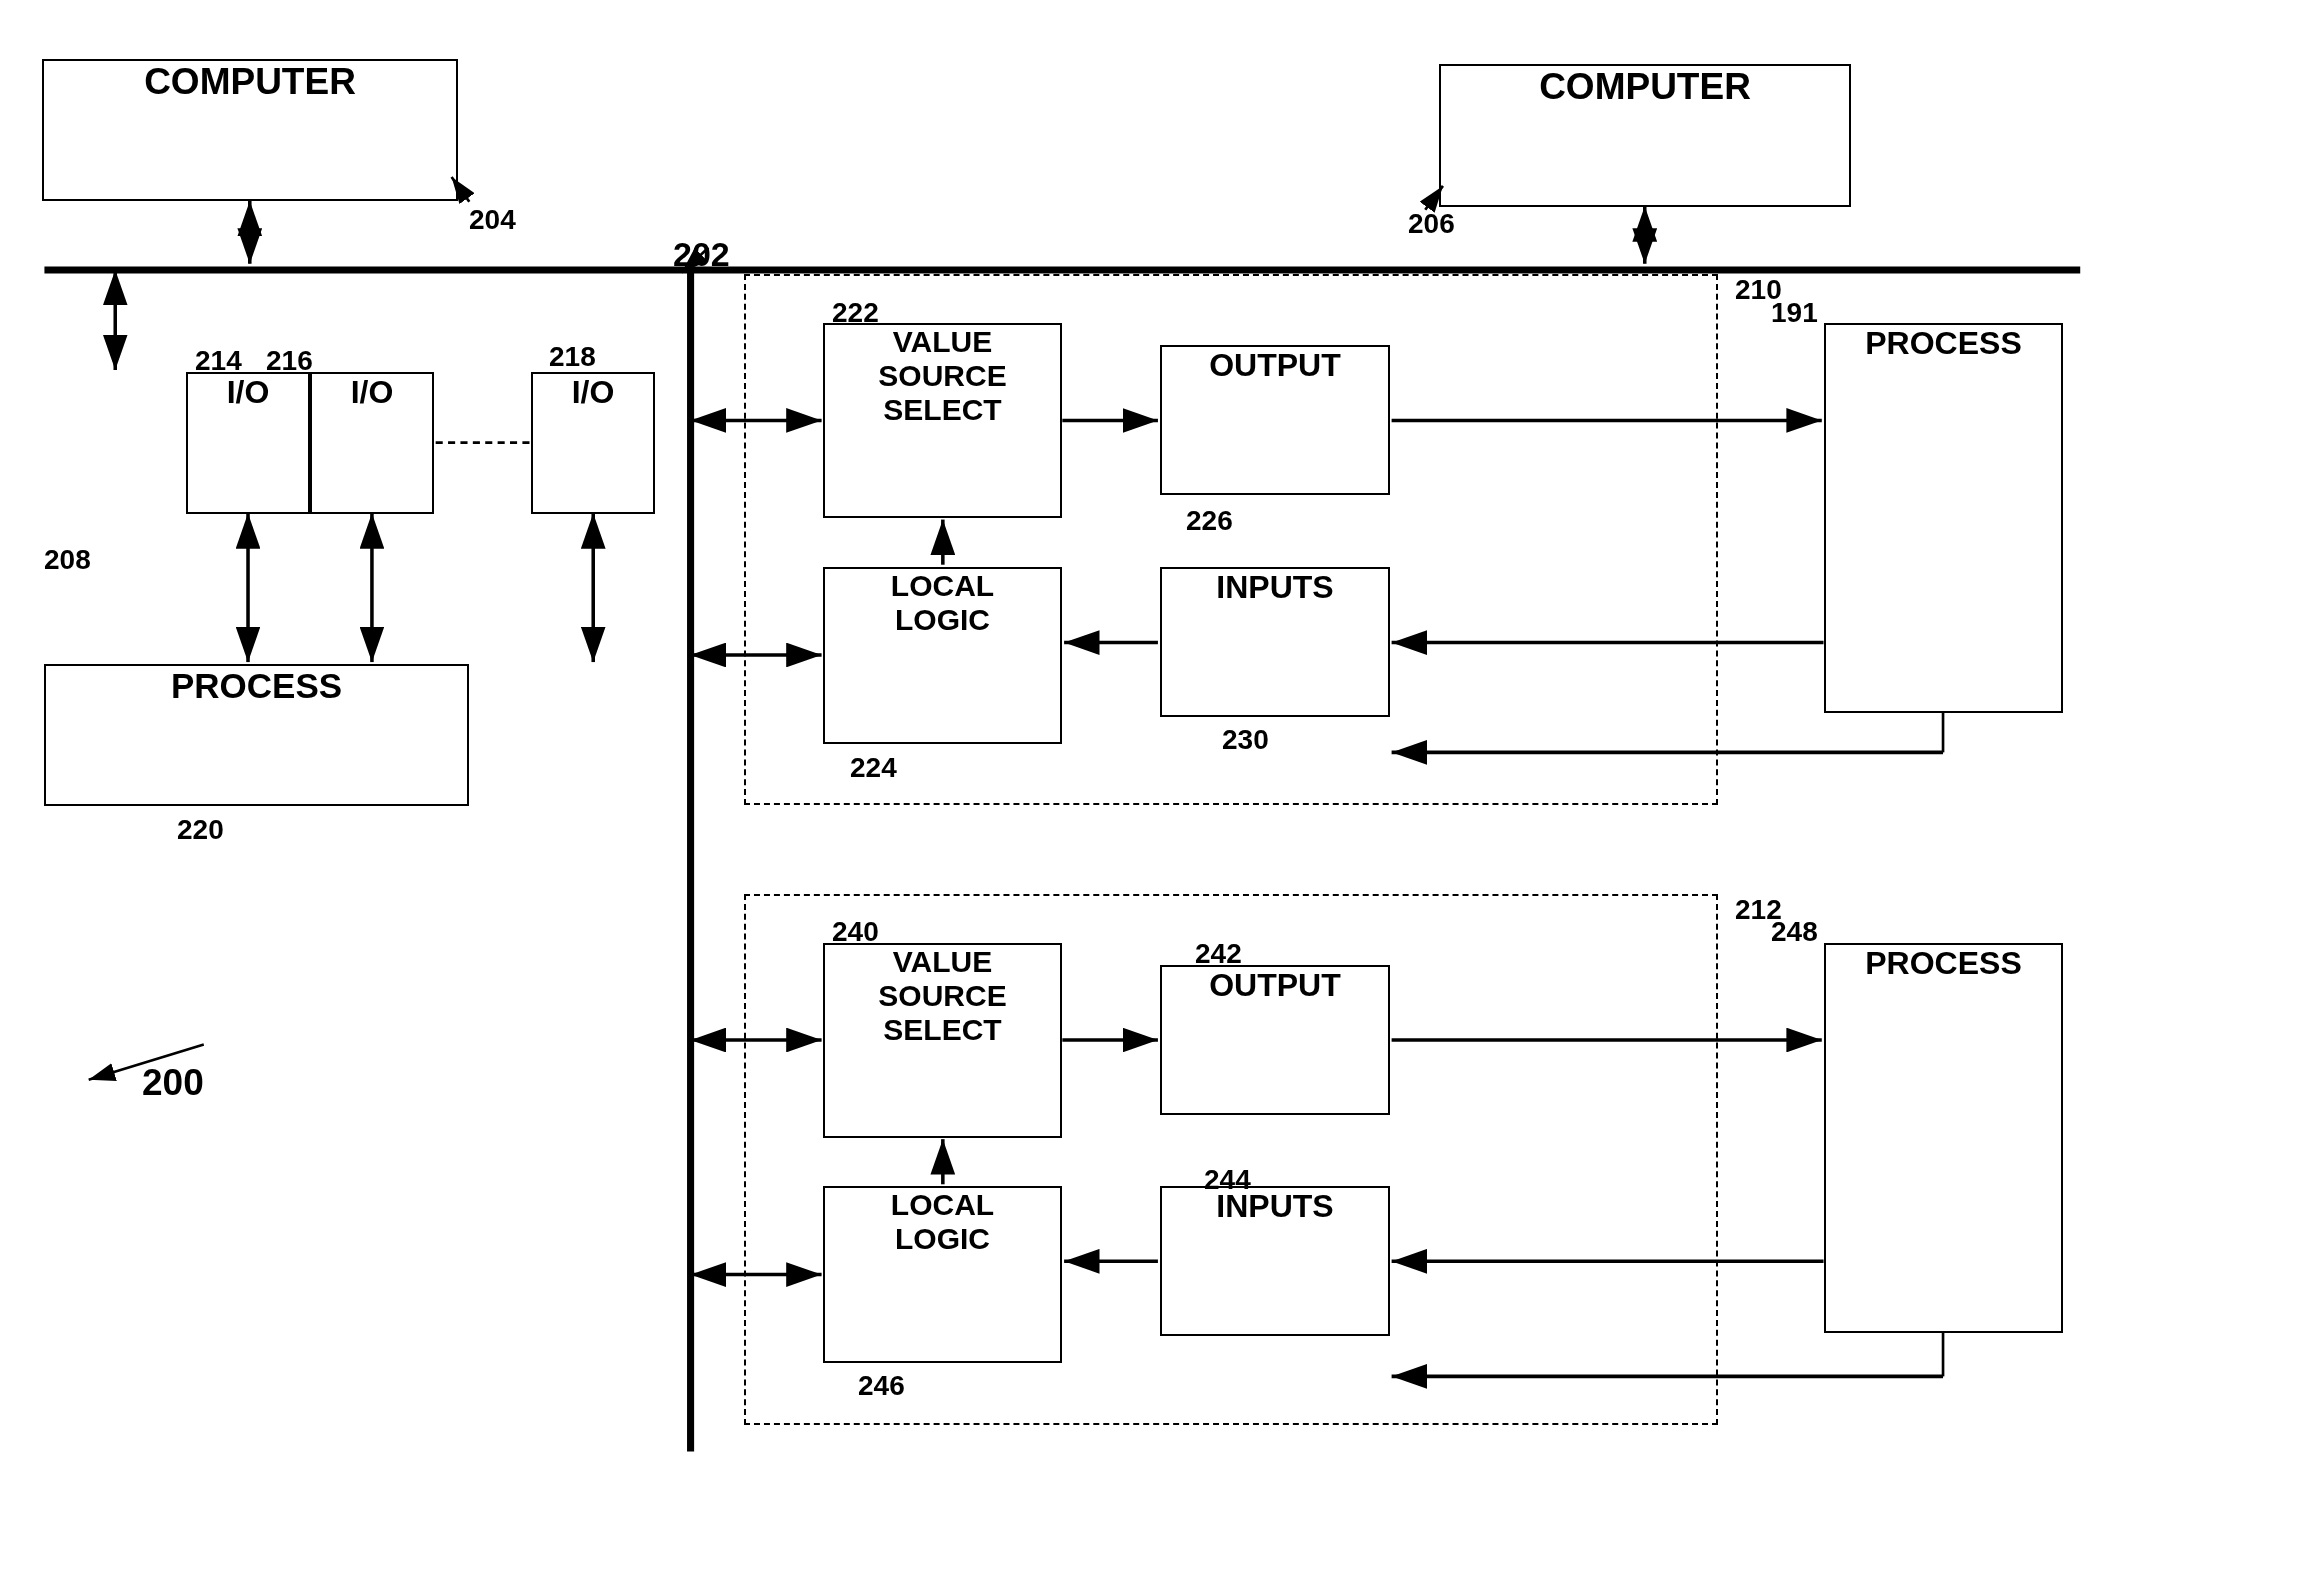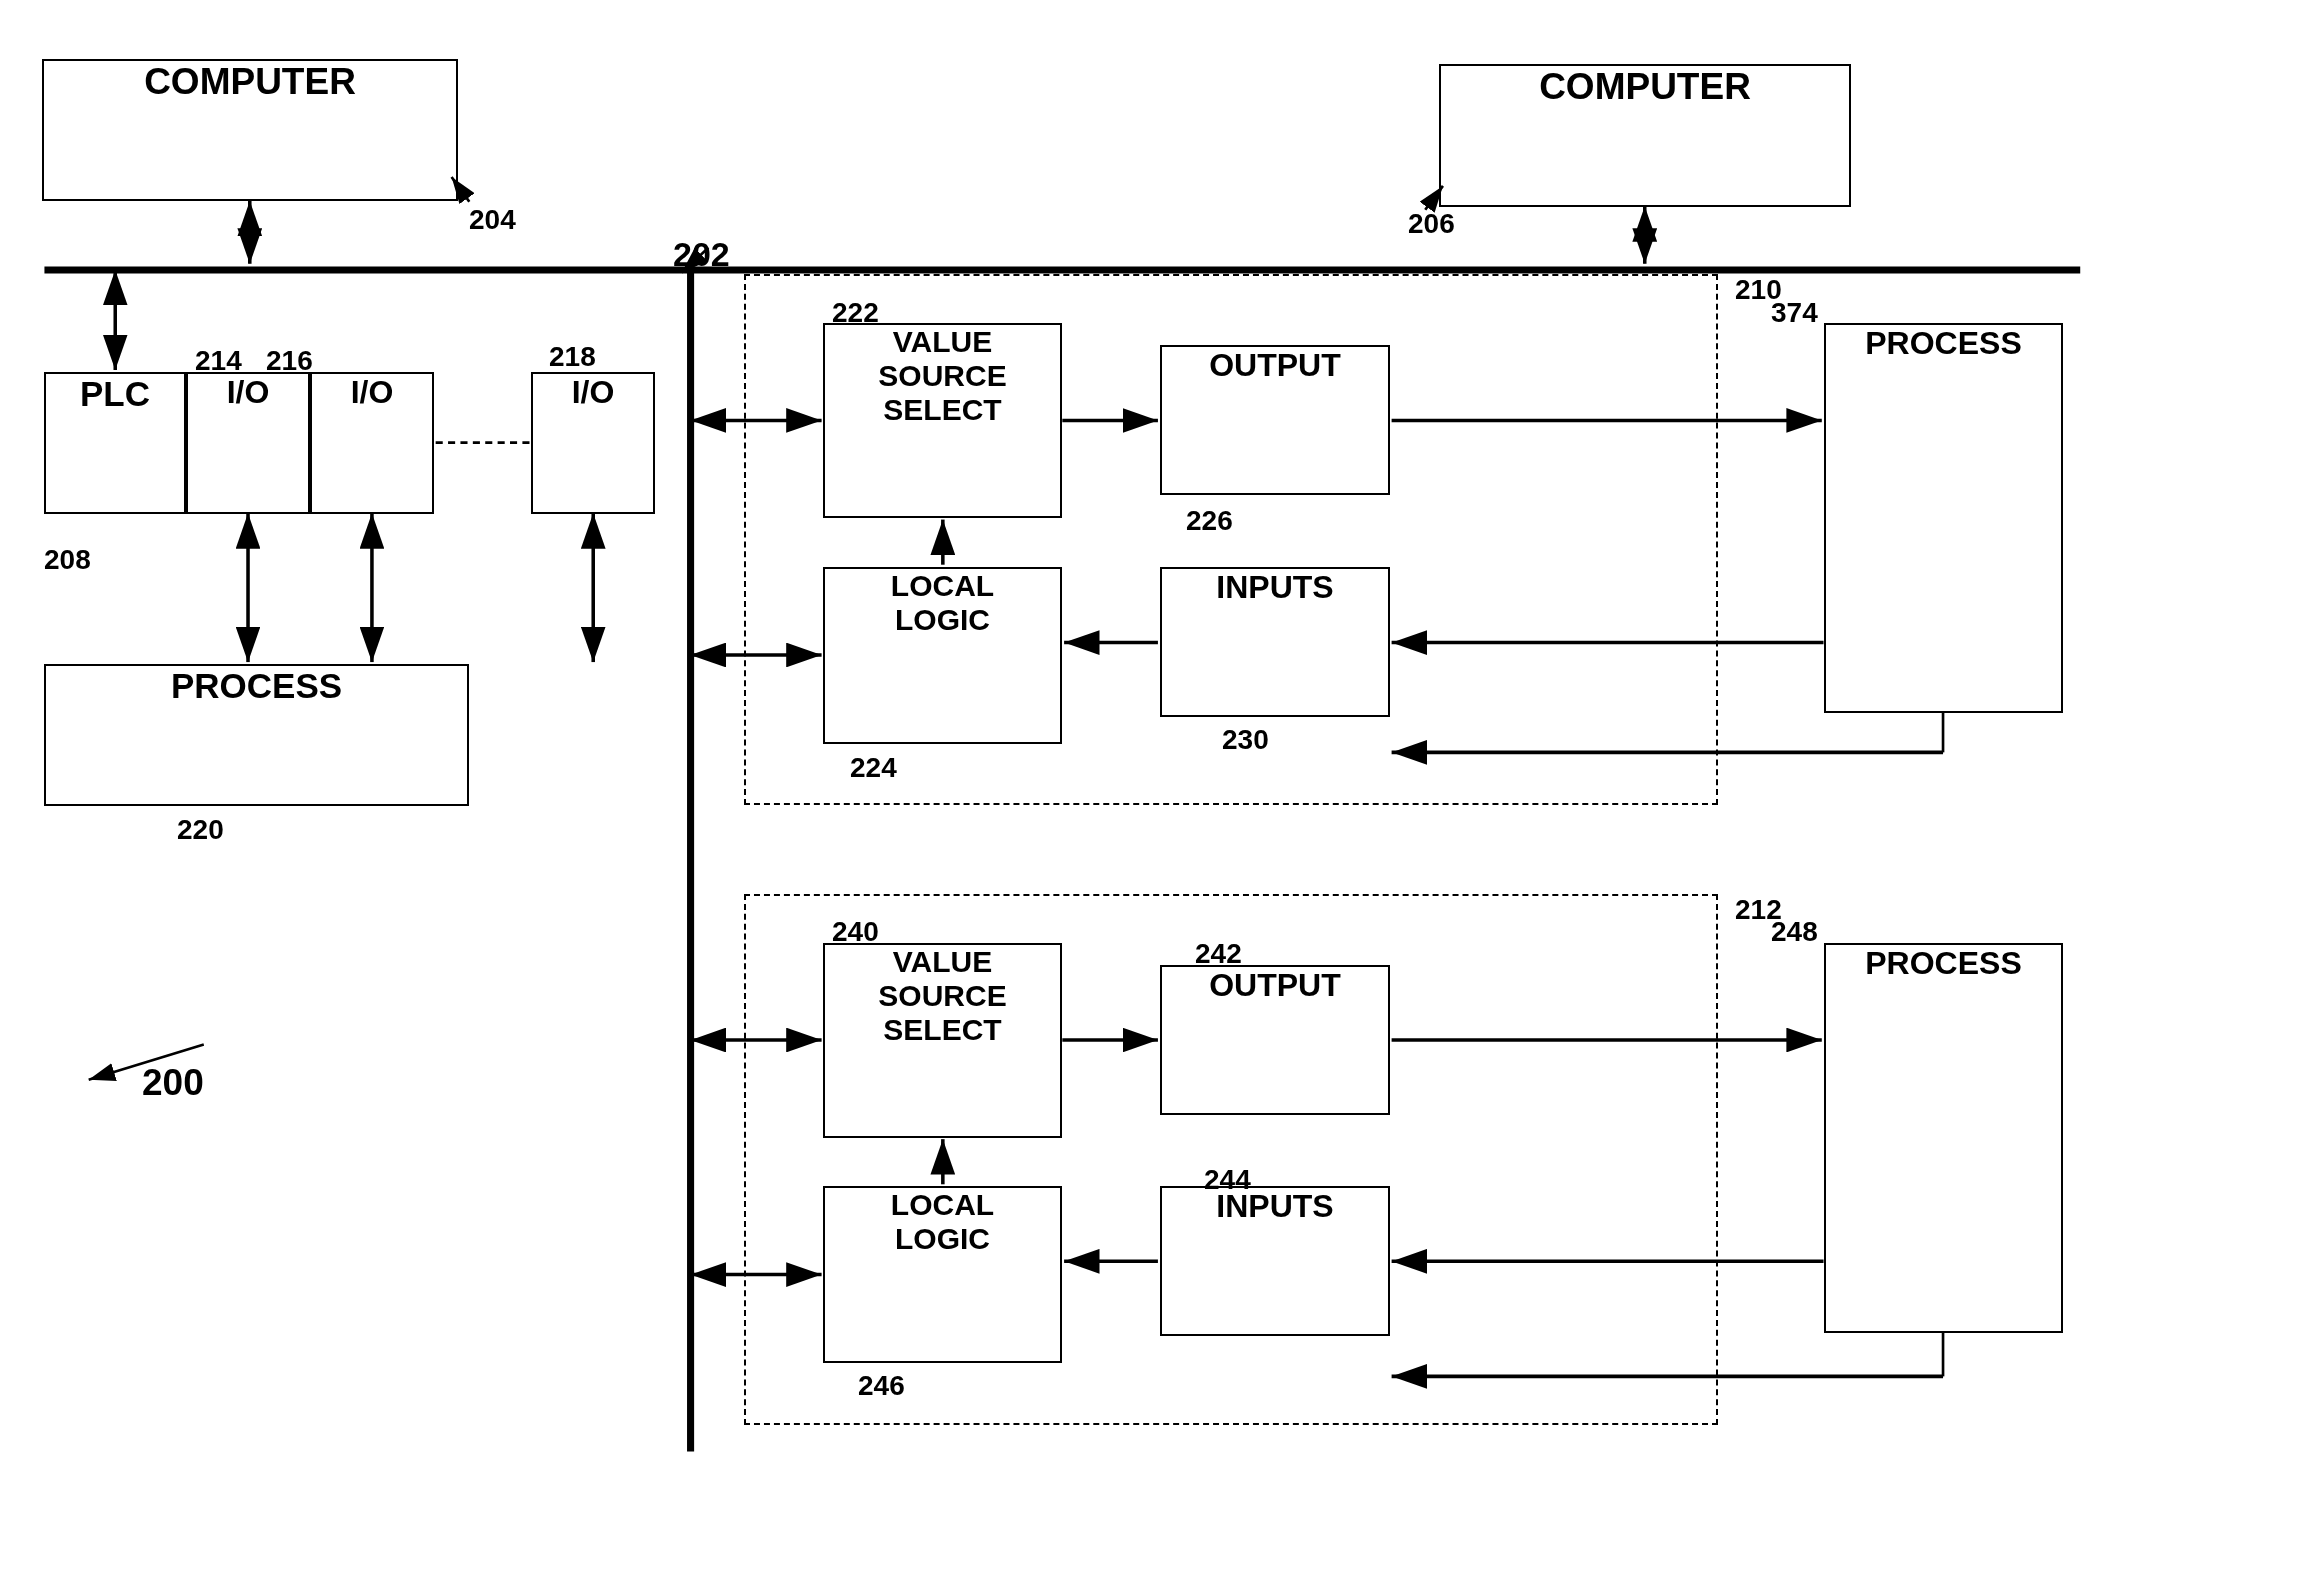--- a/index.html
+++ b/index.html
@@ -57,23 +57,20 @@
   </div>
 
   <div class="label" style="left:469px; top:204px;">204</div>
 
   <div class="box" style="left:1439px; top:64px; width:412px; height:143px; font-size:37px;">
     <span>COMPUTER</span>
   </div>
 
   <div class="label" style="left:1408px; top:208px;">206</div>
 
-  <div class="box" style="left:44px; top:372px; width:142px; height:142px; font-size:35px;">
-    <span>PLC</span>
-  </div>
 
   <div class="box" style="left:186px; top:372px; width:124px; height:142px; font-size:32px;">
     <span>I/O</span>
   </div>
 
   <div class="label" style="left:195px; top:345px;">214</div>
 
   <div class="box" style="left:310px; top:372px; width:124px; height:142px; font-size:32px;">
     <span>I/O</span>
   </div>
@@ -121,21 +118,21 @@
   <div class="box" style="left:1160px; top:567px; width:230px; height:150px; font-size:32px;">
     <span>INPUTS</span>
   </div>
 
   <div class="label" style="left:1222px; top:724px;">230</div>
 
   <div class="box" style="left:1824px; top:323px; width:239px; height:390px; font-size:32px;">
     <span>PROCESS</span>
   </div>
 
-  <div class="label" style="left:1771px; top:297px;">374</div>
+  <div class="label" style="left:1771px; top:297px;">191</div>
 
   <div class="box-dashed" style="left:744px; top:894px; width:974px; height:531px;">
   </div>
 
   <div class="label" style="left:1735px; top:894px;">212</div>
 
   <div class="box" style="left:823px; top:943px; width:239px; height:195px; font-size:30px;">
     <span style="white-space:pre-line;">VALUE
 SOURCE
 SELECT</span>

